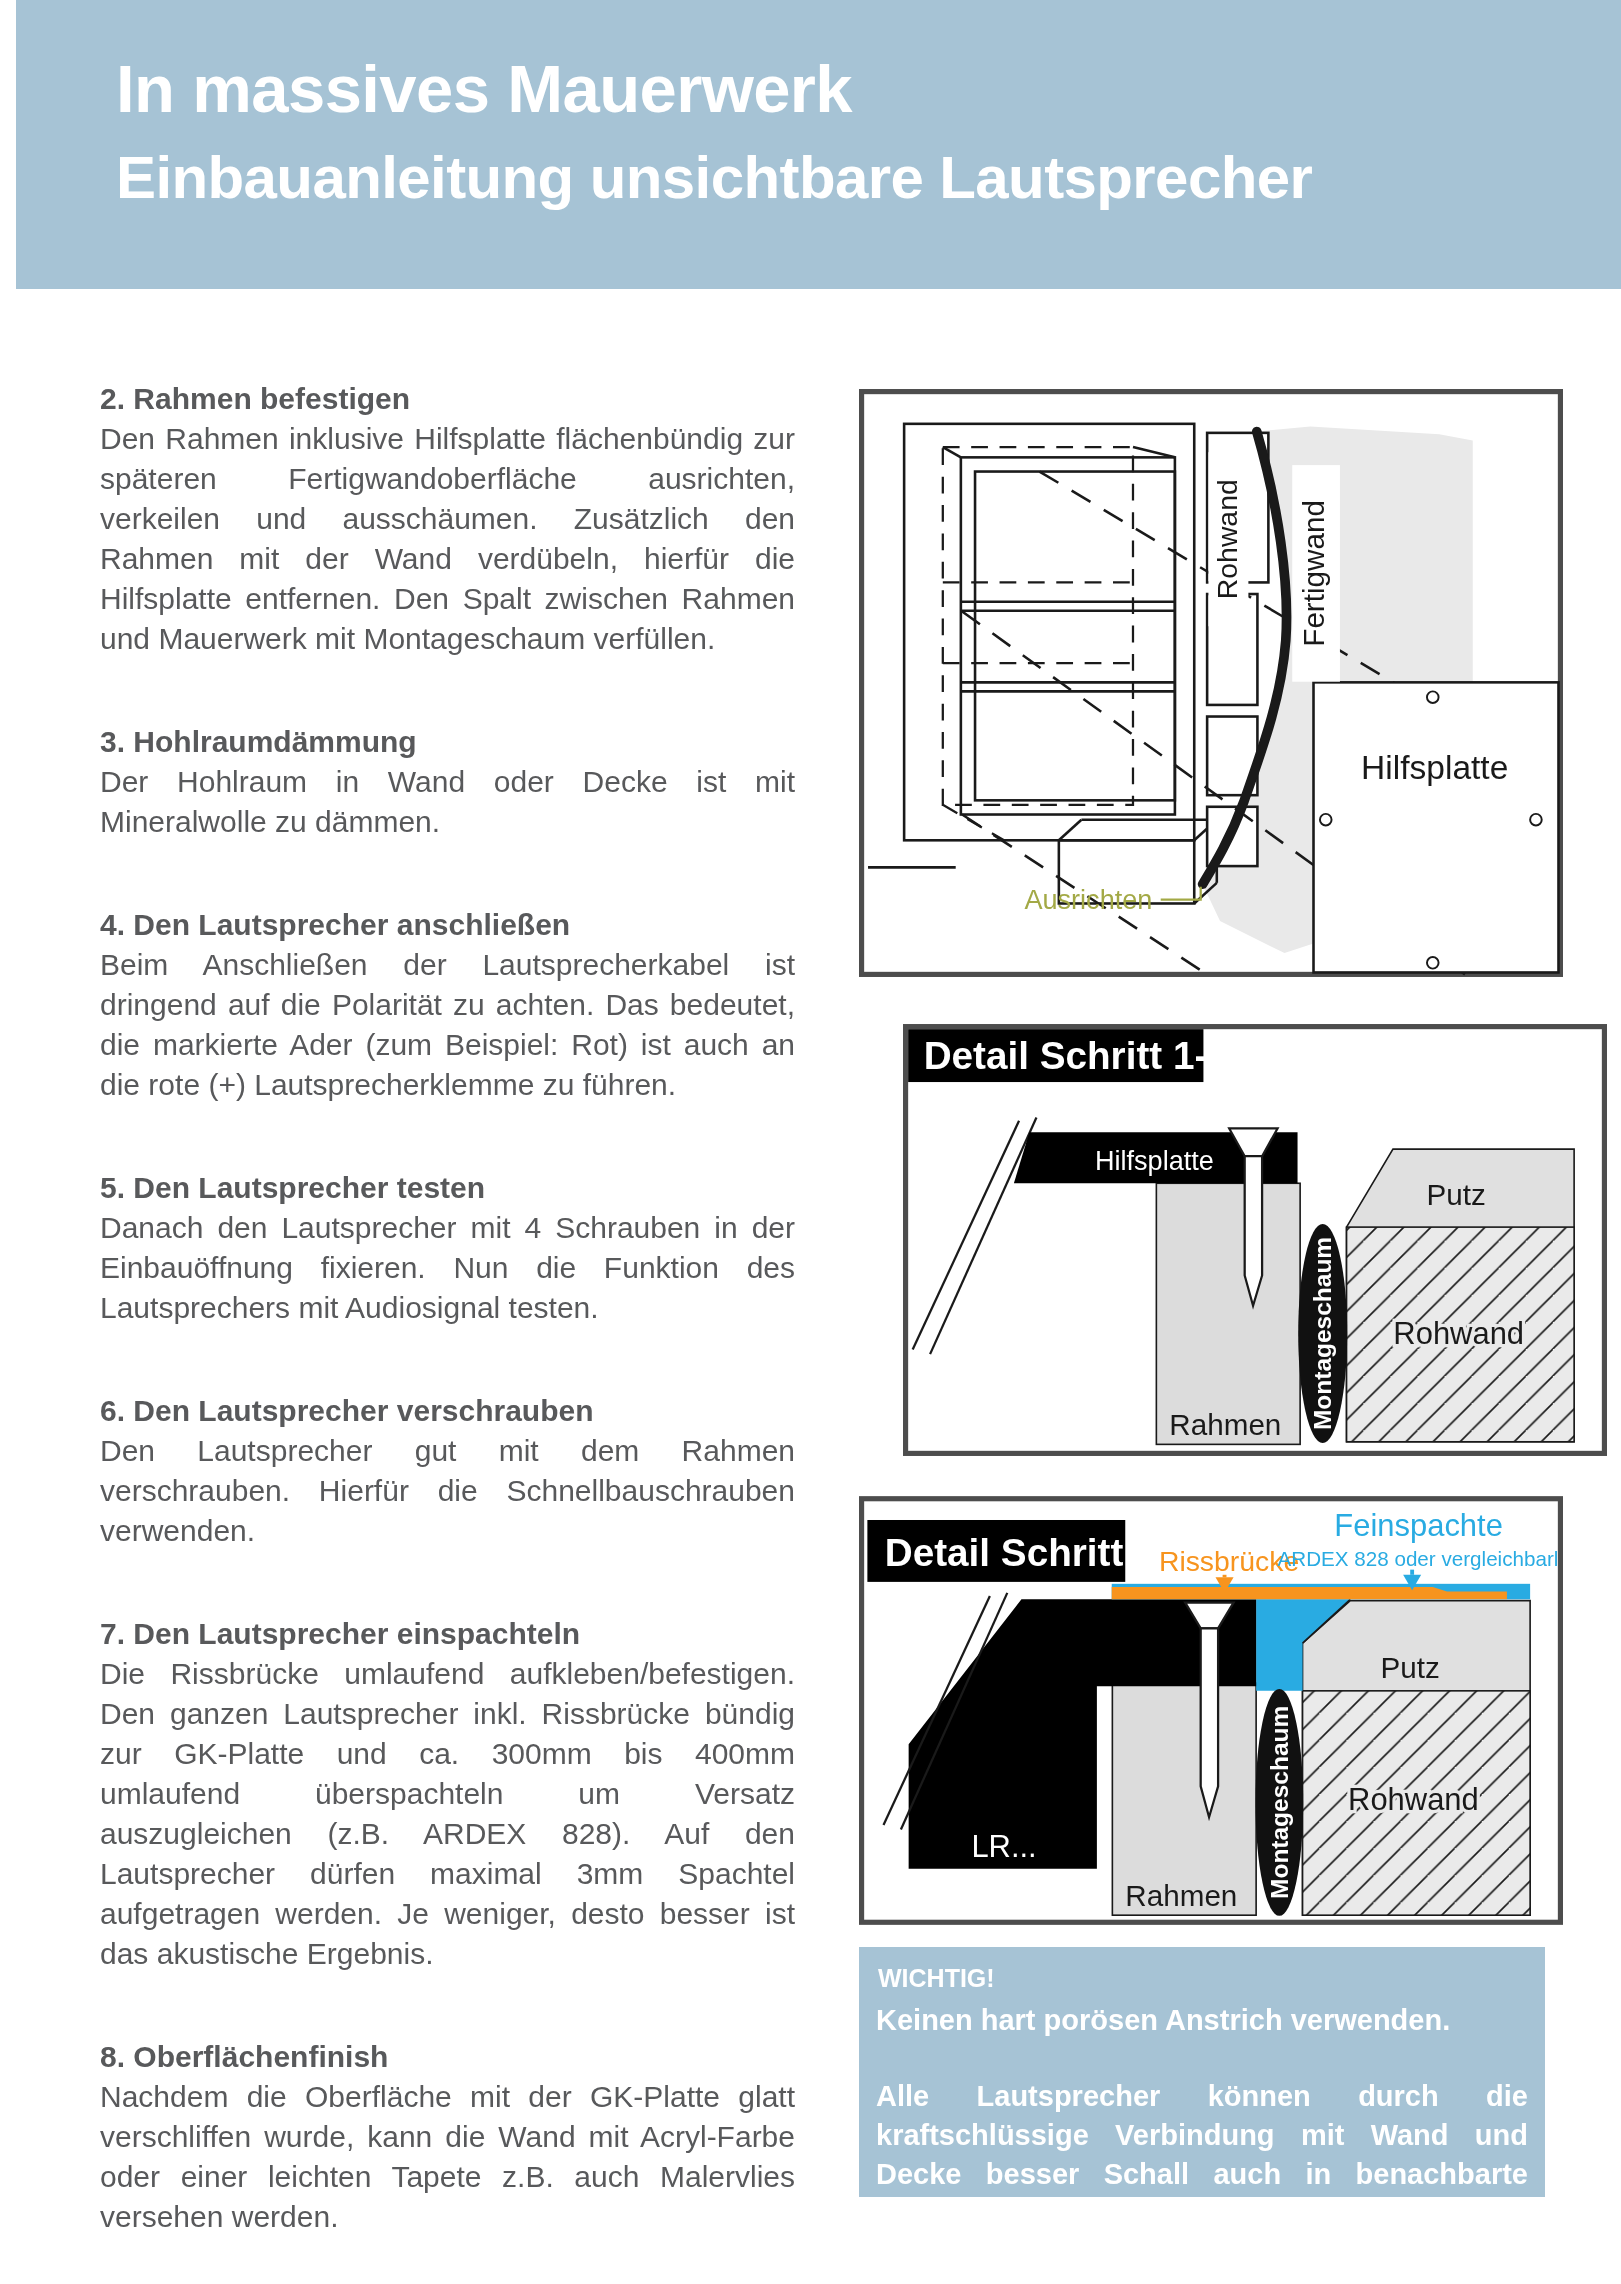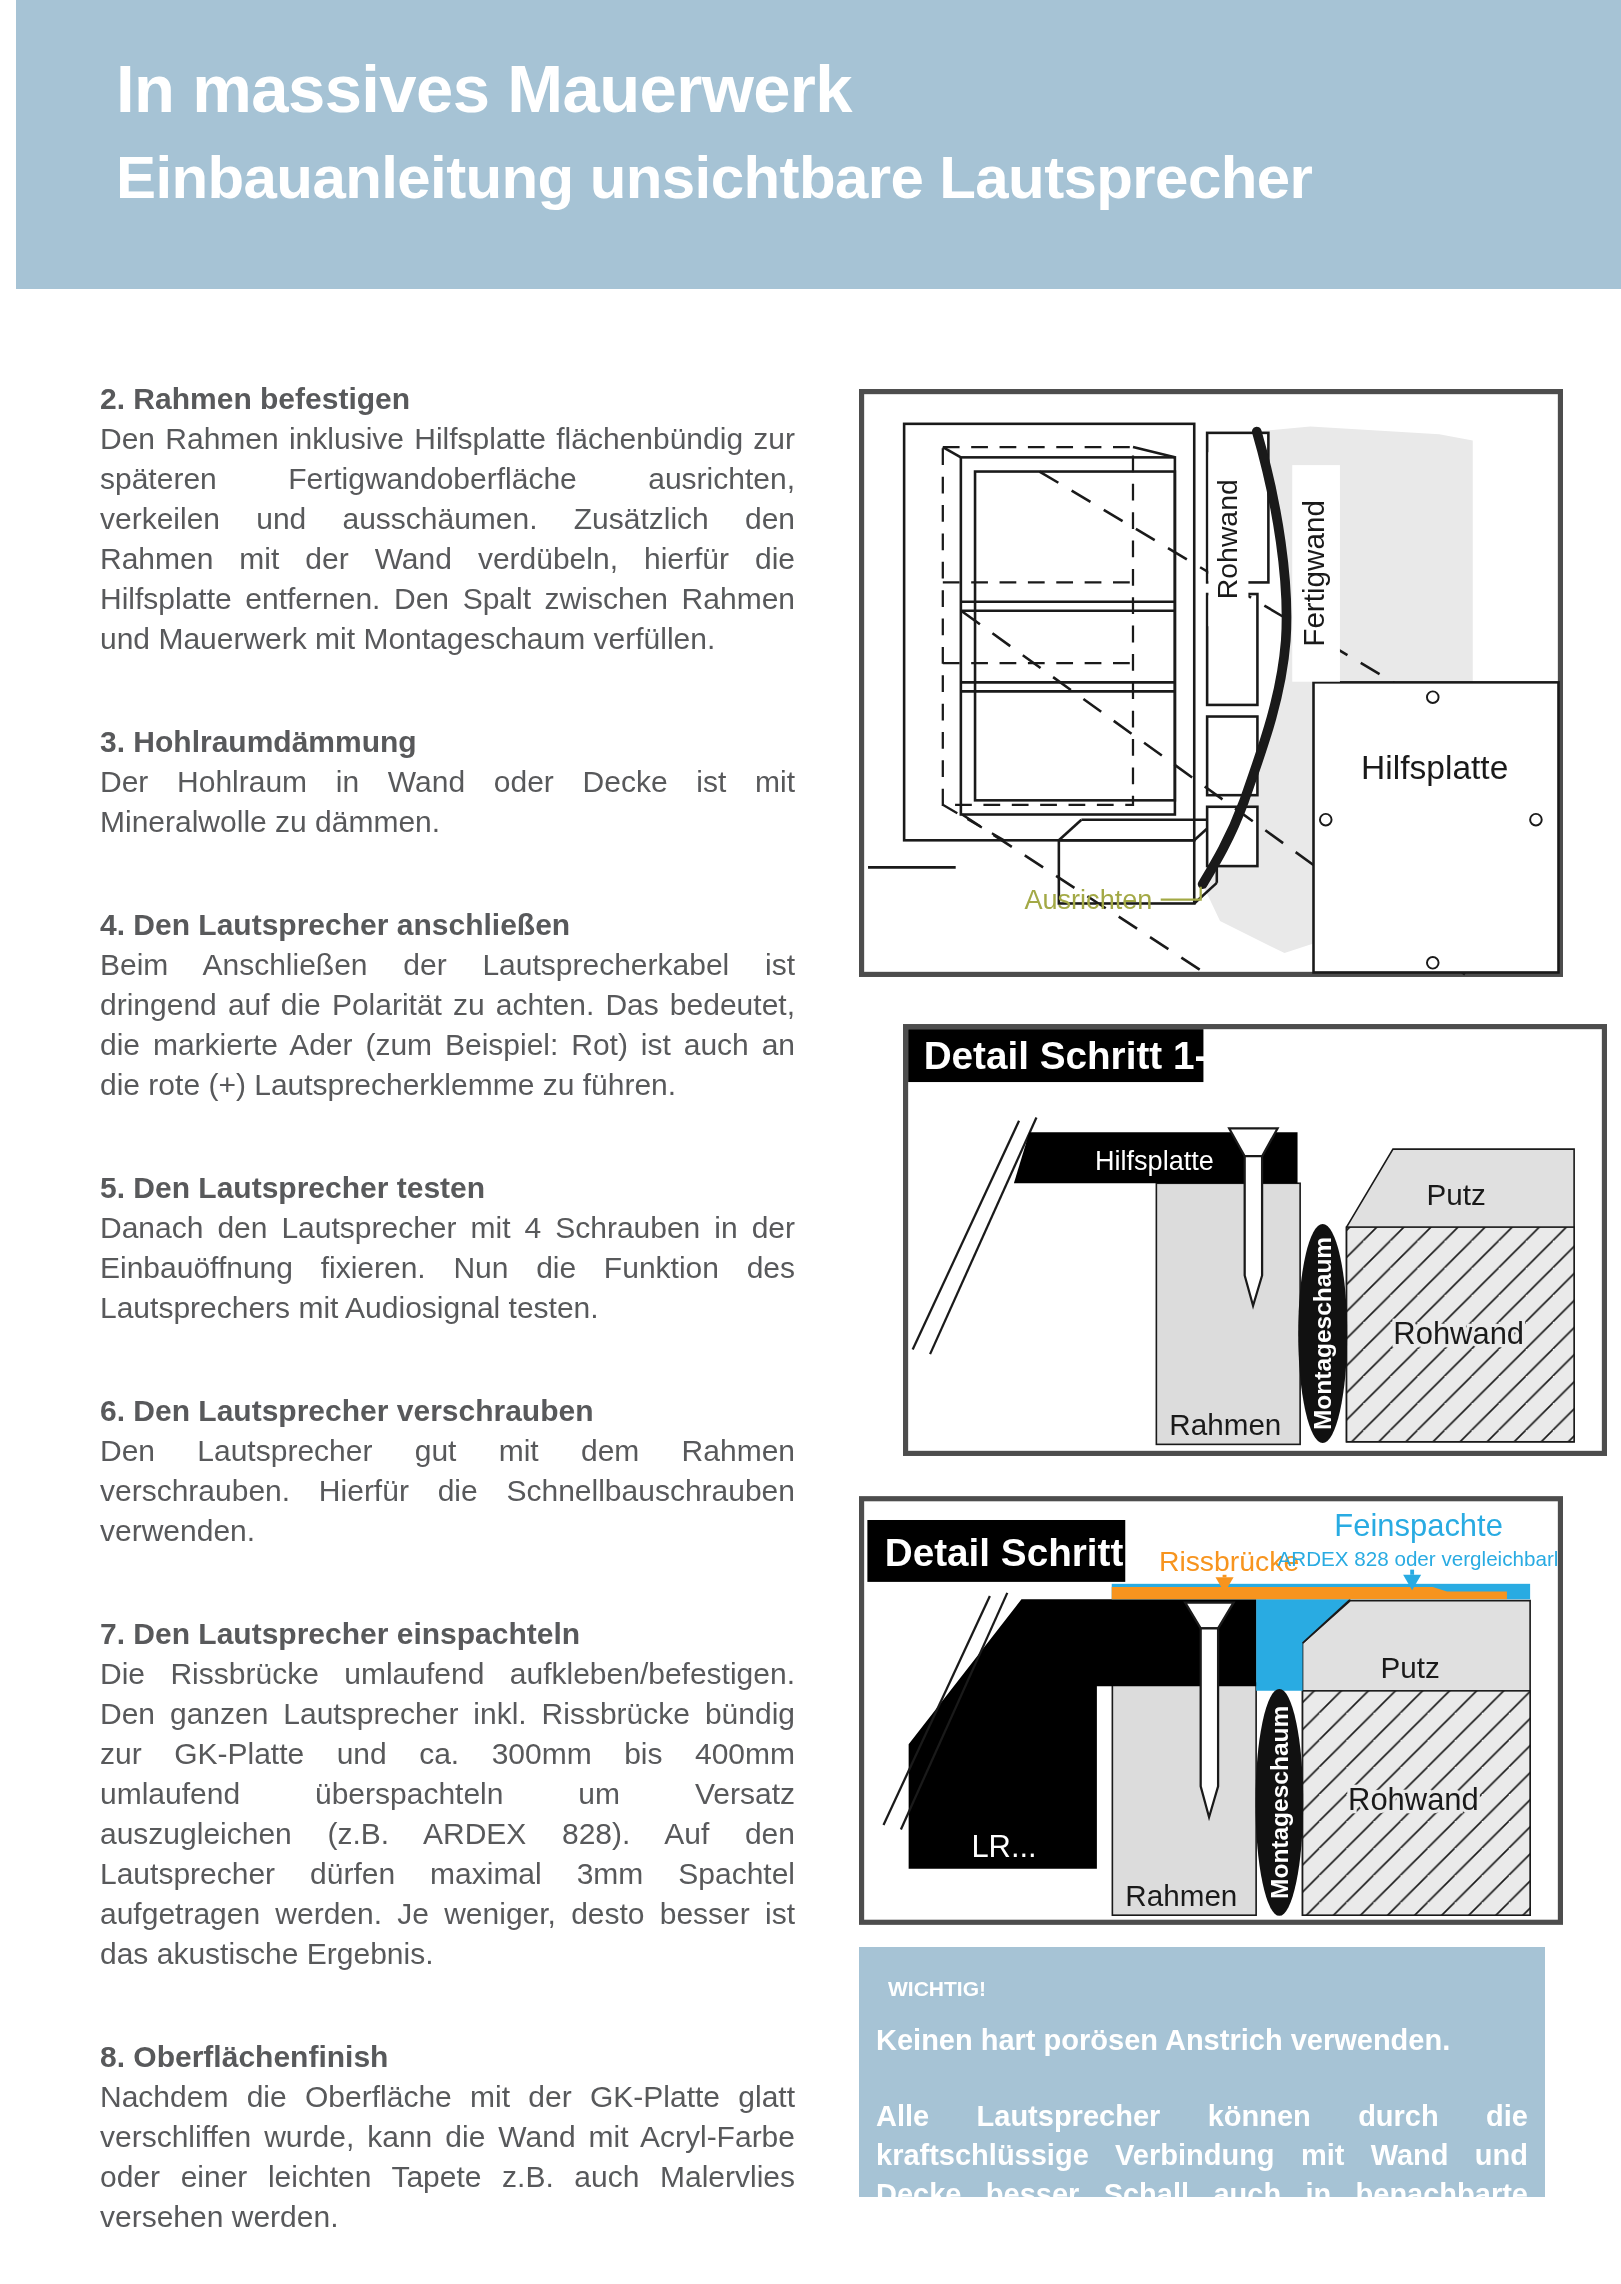--- a/index.html
+++ b/index.html
@@ -32,21 +32,21 @@
   .frame svg{display:block;}
   #diagram-niche{left:859px;top:389px;width:704px;height:588px;}
   #diagram-step12{left:859px;top:1024px;width:704px;height:432px;padding-left:44px;}
   #diagram-step7{left:859px;top:1496px;width:704px;height:429px;}
   
   .important{
     position:absolute;left:859px;top:1947px;width:686px;height:250px;
     box-sizing:border-box;padding:9px 17px 0 17px;
     color:#ffffff;font-weight:bold;font-size:29px;line-height:39px;
   }
-  .important .imp-head{margin:12px;font-size:21px;line-height:41px;}
+  .important .imp-head{margin:2px;font-size:25px;line-height:41px;}
   .important p{margin:0;text-align:justify;}
   .important .imp-body{margin-top:37px;}
   svg text{font-family:"Liberation Sans","DejaVu Sans",sans-serif;}
 </style>
 </head>
 <body>
 
 <div class="header accent-bg">
   <h1>In massives Mauerwerk</h1>
   <h2>Einbauanleitung unsichtbare Lautsprecher</h2>

